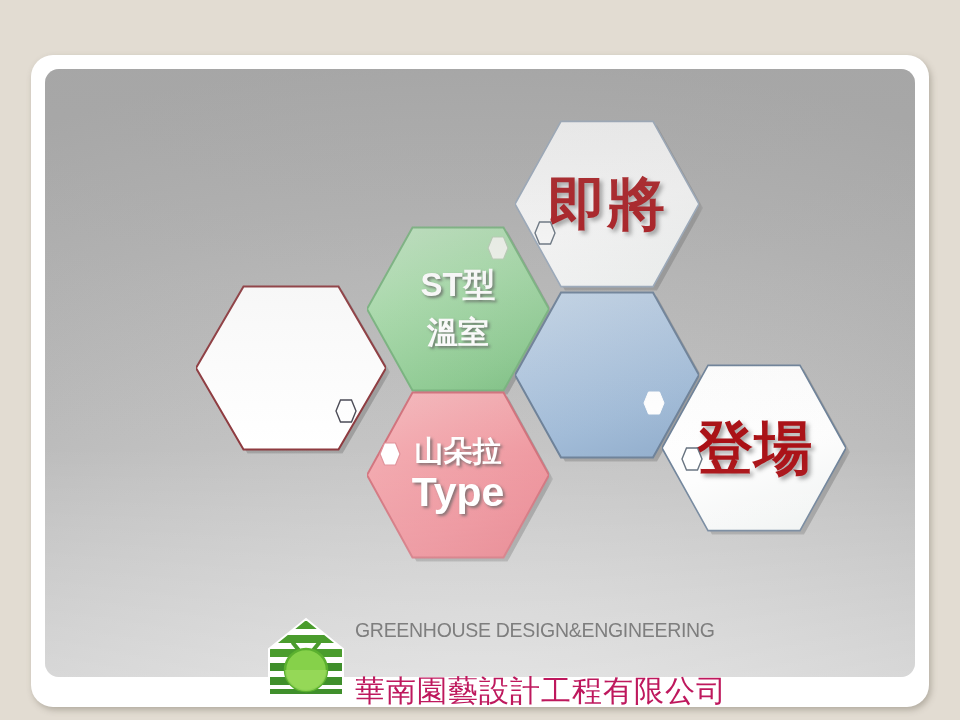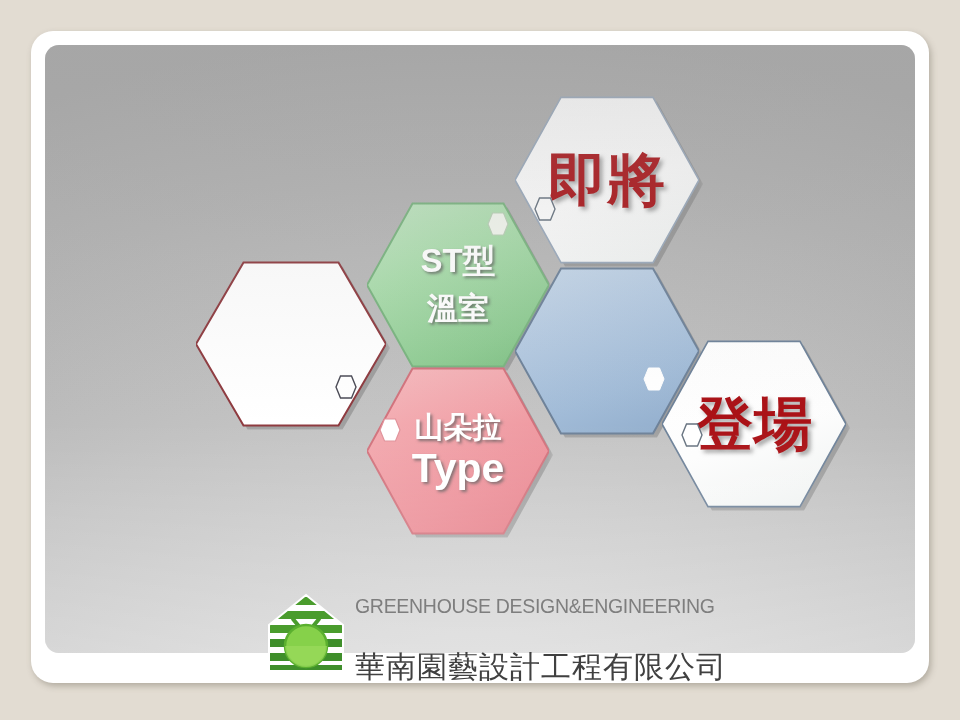--- a/index.html
+++ b/index.html
@@ -10,20 +10,21 @@
     overflow: hidden;
     background: #e2dcd2;
     font-family: "Liberation Sans", sans-serif;
   }
 
   #stage {
     position: relative;
     width: 960px;
     height: 688px;
     background: #e2dcd2;
+    margin-top: 24px;
   }
 
   
   #slide-frame {
     position: absolute;
     left: 31px;
     top: 31px;
     width: 898px;
     height: 652px;
     background: #ffffff;
@@ -137,21 +138,21 @@
   }
   #logo-line2 {
     top: 34px;
     font-size: 21px;
     letter-spacing: -0.2px;
   }
   #logo-line3 {
     top: 60px;
     font-size: 30px;
     letter-spacing: 1px;
-    color: #404040;
+    color: #be185d;
     font-family: "DejaVu Sans", sans-serif;
   }
 </style>
 </head>
 <body>
 
 <div id="stage">
 
   <div id="slide-frame">
     <div id="slide-canvas">

